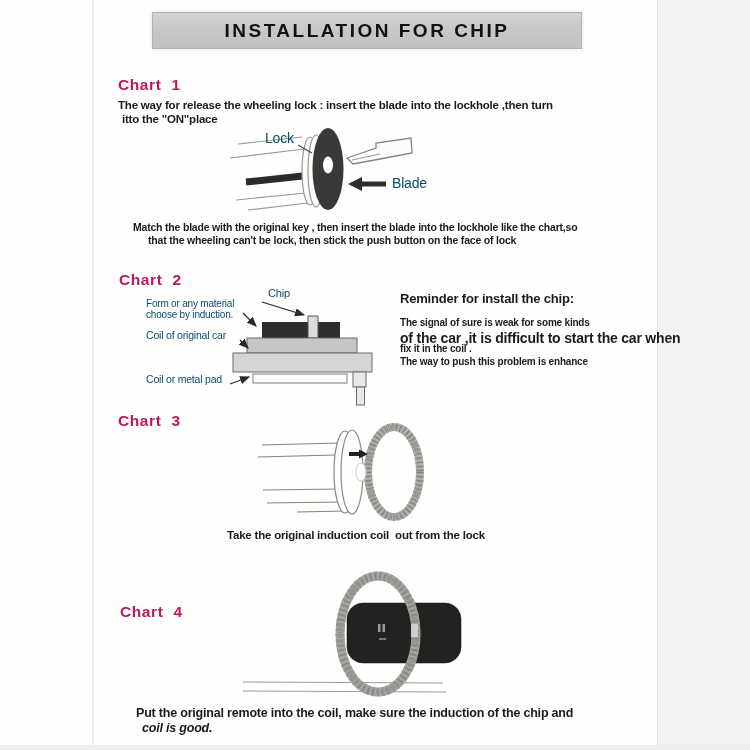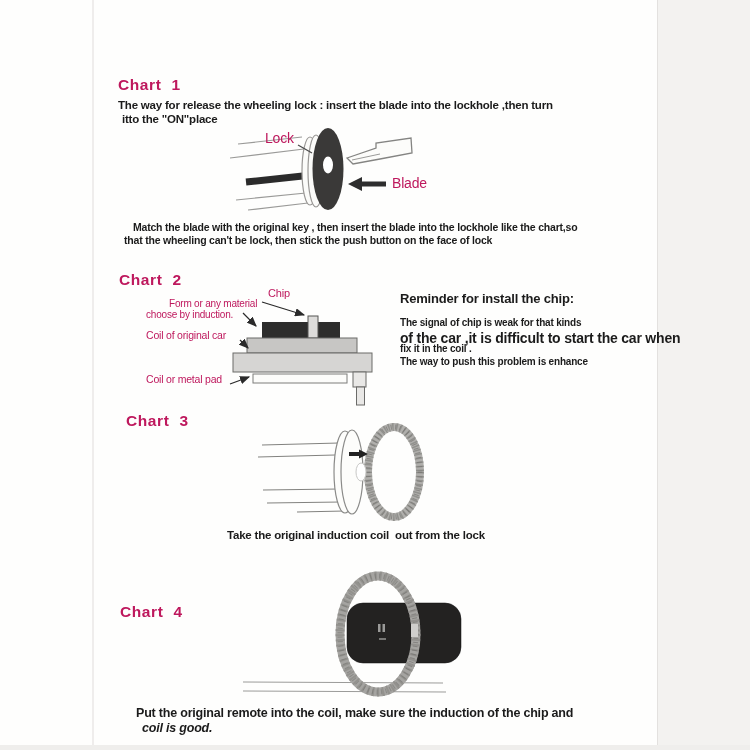--- a/index.html
+++ b/index.html
@@ -5,21 +5,21 @@
   :root{
     --title-bar:#c9c8c6; --ink:#1b1b1b; --diagram-dark:#2d2d2c; --coil-gray:#a5a4a1;
   }
   html,body{margin:0;padding:0;}
   body{font-family:"Liberation Sans", sans-serif; background:#ffffff;}
   .page{position:relative;width:750px;height:750px;background:#fefefd;overflow:hidden;}
   .t{position:absolute;font-weight:bold;color:var(--ink);white-space:pre;letter-spacing:-0.2px;}
   .heading{font-size:15.5px;font-weight:bold;word-spacing:5px;letter-spacing:0.6px;color:#be185d;}
   .body-sm{font-size:10.5px;}
   .body-md{font-size:11.5px;}
-  .label{font-weight:400;color:#be185d;}
+  .label{font-weight:400;color:#0c4a6e;}
   .title-bar{
     position:absolute;left:152px;top:12px;width:428px;height:35px;
     background:linear-gradient(180deg,#d3d2d0 0%, var(--title-bar) 45%, #c2c1bf 100%);
     border:1px solid #b3b2b0; box-shadow:0 0 4px rgba(0,0,0,0.12);
     display:flex;align-items:center;justify-content:center;
   }
   .title-text{font-size:19px;font-weight:bold;letter-spacing:2.5px;color:#121212;}
   .edge-right{position:absolute;left:657px;top:0;width:93px;height:750px;background:#f3f2f0;border-left:1px solid #e3e1df;}
   .edge-left{position:absolute;left:92px;top:0;width:2px;height:750px;background:#efedec;}
   .edge-bottom{position:absolute;left:0;top:745px;width:750px;height:5px;background:#efeeec;}
@@ -27,20 +27,23 @@
 </style>
 </head>
 <body>
 
 <div class="page">
 
   <div class="edge-right"></div>
   <div class="edge-left"></div>
   <div class="edge-bottom"></div>
 
+  <div class="title-bar">
+    <span class="title-text">INSTALLATION FOR CHIP</span>
+  </div>
 
   <div class="t heading" style="left:118px;top:76px;">Chart 1</div>
   <div class="t body-md" style="left:118px;top:99px;">The way for release the wheeling lock : insert the blade into the lockhole ,then turn</div>
   <div class="t body-md" style="left:122px;top:113px;">itto the "ON"place</div>
 
   <svg style="left:228px;top:118px;" width="305" height="105" viewBox="0 0 305 105">
     <defs>
       <marker id="ah" markerWidth="9" markerHeight="7" refX="7.5" refY="3.5" orient="auto">
         <path d="M0,0 L8.5,3.5 L0,7 Z" fill="#2a2a2a"></path>
       </marker>
@@ -64,52 +67,52 @@
     <path d="M119,40 L148,30 L148,25 L183,20 L184,35 L152,41 L125,46 Z" fill="#fcfcfa" stroke="#848482" stroke-width="1.3"></path>
     <line x1="124" y1="42" x2="152" y2="36" stroke="#9a9a98" stroke-width="1"></line>
 
     <polygon points="120,66 134,59 134,73" fill="#2e2e2e"></polygon>
     <rect x="133" y="63.5" width="25" height="5" fill="#2e2e2e"></rect>
   </svg>
   <div class="t label" style="left:265px;top:130px;font-size:14px;">Lock</div>
   <div class="t label" style="left:392px;top:175px;font-size:14px;">Blade</div>
 
   <div class="t body-sm" style="left:133px;top:221px;">Match the blade with the original key , then insert the blade into the lockhole like the chart,so</div>
-  <div class="t body-sm" style="left:124px;top:234px;">that the wheeling can't be lock, then stick the push button on the face of lock</div>
+  <div class="t body-sm" style="left:148px;top:234px;">that the wheeling can't be lock, then stick the push button on the face of lock</div>
 
   <div class="t heading" style="left:119px;top:271px;">Chart 2</div>
 
   <svg style="left:140px;top:285px;" width="262" height="122" viewBox="0 0 262 122">
 
     <rect x="122" y="37" width="78" height="16" fill="var(--diagram-dark)"></rect>
     <rect x="168" y="31" width="10" height="22" fill="#dddcda" stroke="#555553" stroke-width="1"></rect>
     <rect x="107" y="53" width="110" height="15" fill="#c7c6c4" stroke="#6b6b69" stroke-width="1"></rect>
     <rect x="93" y="68" width="139" height="19" fill="#d6d5d3" stroke="#6b6b69" stroke-width="1"></rect>
     <rect x="113" y="89" width="94" height="9" fill="#fcfcfa" stroke="#7d7d7b" stroke-width="1"></rect>
     <rect x="213" y="87" width="13" height="15" fill="#e9e8e6" stroke="#6b6b69" stroke-width="1"></rect>
     <rect x="216.5" y="102" width="8" height="18" fill="#e9e8e6" stroke="#6b6b69" stroke-width="1"></rect>
 
     <path d="M122,17 L164,30" fill="none" stroke="#2a2a2a" stroke-width="1.2" marker-end="url(#ah)"></path>
     <path d="M103,28 L116,41" fill="none" stroke="#2a2a2a" stroke-width="1.2" marker-end="url(#ah)"></path>
     <path d="M100,55 L108,63" fill="none" stroke="#2a2a2a" stroke-width="1.2" marker-end="url(#ah)"></path>
     <path d="M90,99 L109,92" fill="none" stroke="#2a2a2a" stroke-width="1.2" marker-end="url(#ah)"></path>
   </svg>
   <div class="t label" style="left:268px;top:287px;font-size:11px;">Chip</div>
-  <div class="t label" style="left:146px;top:298px;font-size:10px;margin-left:23px;">Form or any material</div>
+  <div class="t label" style="left:146px;top:298px;font-size:10px;">Form or any material</div>
   <div class="t label" style="left:146px;top:309px;font-size:10px;">choose by induction.</div>
   <div class="t label" style="left:146px;top:329px;font-size:10.5px;">Coil of original car</div>
   <div class="t label" style="left:146px;top:373px;font-size:10.5px;">Coil or metal pad</div>
 
   <div class="t" style="left:400px;top:291px;font-size:13px;">Reminder for install the chip:</div>
-  <div class="t" style="left:400px;top:317px;font-size:10px;">The signal of chip is weak for that kinds</div>
+  <div class="t" style="left:400px;top:317px;font-size:10px;">The signal of sure is weak for some kinds</div>
   <div class="t" style="left:400px;top:330px;font-size:14px;">of the car ,it is difficult to start the car when</div>
   <div class="t" style="left:400px;top:343px;font-size:10px;">fix it in the coil .</div>
   <div class="t" style="left:400px;top:356px;font-size:10px;">The way to push this problem is enhance</div>
 
-  <div class="t heading" style="left:118px;top:412px;margin-left:8px;">Chart 3</div>
+  <div class="t heading" style="left:118px;top:412px;">Chart 3</div>
 
   <svg style="left:255px;top:423px;" width="172" height="100" viewBox="0 0 172 100">
     <line x1="7" y1="22" x2="84" y2="20" stroke="#82827f" stroke-width="1"></line>
     <line x1="3" y1="34" x2="80" y2="32" stroke="#82827f" stroke-width="1"></line>
     <line x1="8" y1="67" x2="84" y2="66" stroke="#82827f" stroke-width="1"></line>
     <line x1="12" y1="80" x2="86" y2="79" stroke="#82827f" stroke-width="1"></line>
     <line x1="42" y1="89" x2="90" y2="88" stroke="#82827f" stroke-width="1"></line>
     <ellipse cx="90" cy="49" rx="11" ry="41" fill="#fdfdfb" stroke="#8b8b89" stroke-width="1.2"></ellipse>
     <ellipse cx="97" cy="49" rx="11" ry="42" fill="#fdfdfb" stroke="#8b8b89" stroke-width="1.2"></ellipse>
 

